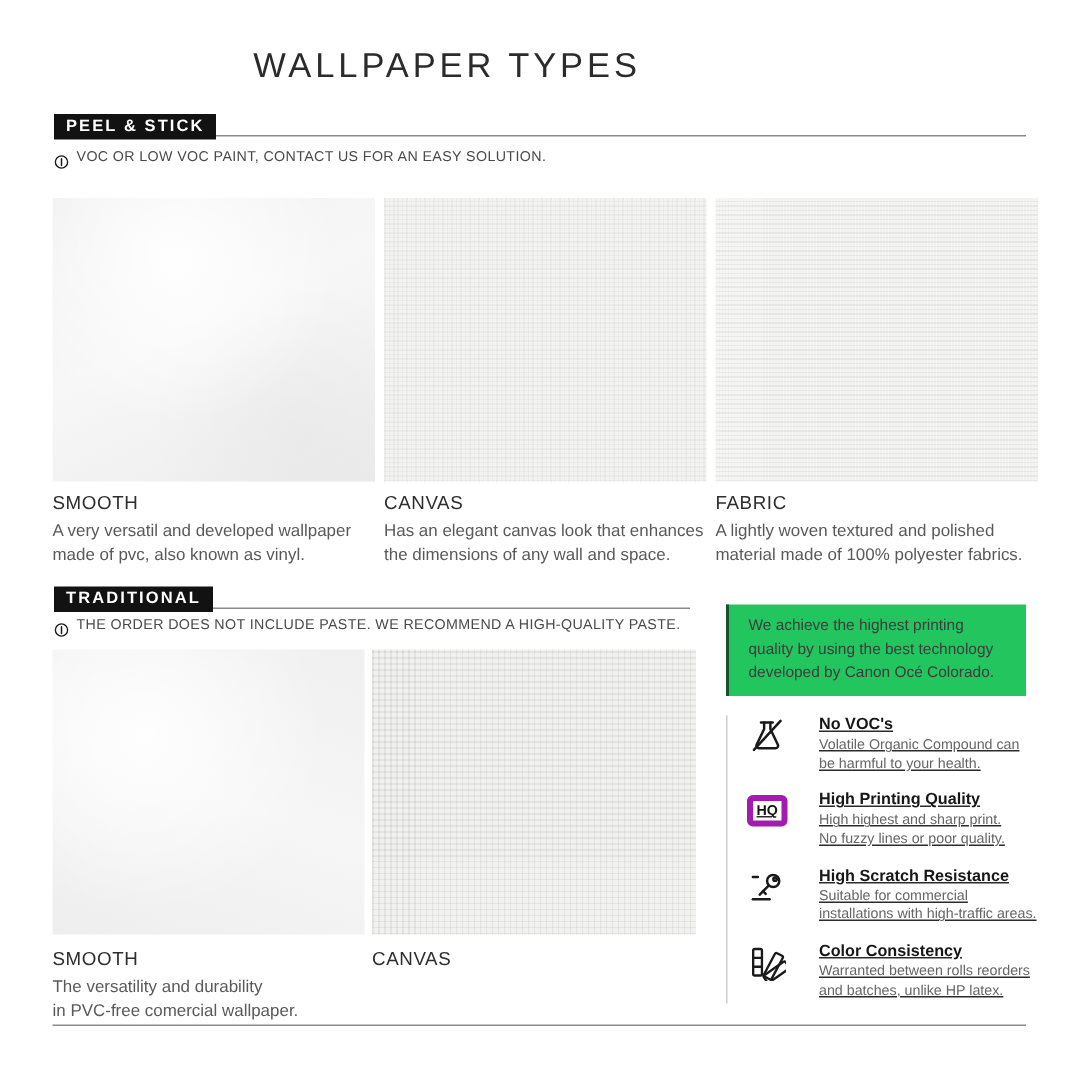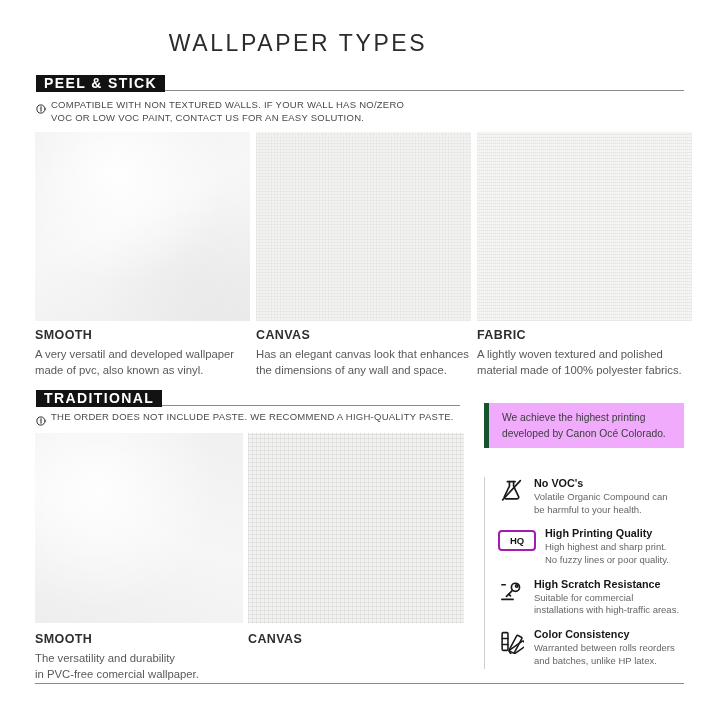--- a/index.html
+++ b/index.html
@@ -22,21 +22,21 @@
   }
 
   
   .section-header {
     position: absolute; height: 17px;
     border-bottom: 1.5px solid #8a8a8a;
   }
   .section-header .badge {
     display: inline-block;
     background: #121212; color: #ffffff;
-    font-size: 14px; font-weight: 700; letter-spacing: 1.4px;
+    font-size: 11px; font-weight: 700; letter-spacing: 1.4px;
     padding: 3px 8px 3px 8px;
     line-height: 11px;
   }
   #ps-header { left: 36px; top: 74px; width: 648px; }
   #tr-header { left: 36px; top: 389px; width: 424px; }
 
   
   .note {
     position: absolute;
     display: flex; gap: 5px;
@@ -90,63 +90,63 @@
   }
 
   
   .labels-row { position: absolute; display: flex; }
   #ps-labels { left: 35px; top: 328px; gap: 6px; }
   #tr-labels { left: 35px; top: 632px; gap: 5px; }
   #ps-labels .type-col { width: 215px; }
   #tr-labels .col-a { width: 208px; }
   #tr-labels .col-b { width: 216px; }
   .type-name {
-    font-size: 12.5px; font-weight: 700; letter-spacing: 0.4px;
+    font-size: 12.5px; font-weight: 400; letter-spacing: 0.4px;
     color: #2e2e2e; margin-bottom: 5px;
   }
   .type-desc div {
     font-size: 11.3px; line-height: 15.5px; color: #595959;
     white-space: nowrap;
   }
 
   
   .quote-box {
     position: absolute; left: 484px; top: 403px; width: 200px;
-    background: #f0abfc;
-    border-left: 5px solid #14532d;
+    background: #22c55e;
+    border-left: 2px solid #14532d;
     padding: 7px 0 7px 13px;
   }
   .quote-box div {
     font-size: 10.3px; line-height: 15.5px; color: #3c3c3c;
     white-space: nowrap;
   }
 
   .features {
     position: absolute; left: 484px; top: 477px; width: 200px;
     border-left: 1px solid #cccccc;
     padding-left: 13px;
     display: flex; flex-direction: column; gap: 9px;
     height: 192px;
   }
-  .feature { display: flex; gap: 9px; height: 43px; }
+  .feature { display: flex; gap: 21px; height: 43px; text-decoration: underline; }
   .feature-icon {
     flex: 0 0 27px; display: flex; justify-content: center;
     align-items: flex-start; padding-top: 1px;
   }
   .feature-title {
     font-size: 10.8px; font-weight: 700; color: #171717;
     margin-bottom: 2px; white-space: nowrap;
   }
   .feature-desc div {
     font-size: 9.5px; line-height: 12.8px; color: #666666;
     white-space: nowrap;
   }
   .hq-box {
-    width: 38px; height: 21px; margin-top: 2px;
-    border: 2px solid #a21caf; border-radius: 4px;
+    width: 27px; height: 21px; margin-top: 2px;
+    border: 4px solid #a21caf; border-radius: 4px;
     display: flex; align-items: center; justify-content: center;
     font-size: 9.5px; font-weight: 700; color: #141414;
   }
 
   .bottom-rule {
     position: absolute; left: 35px; top: 683px; width: 649px;
     border-top: 1px solid #8a8a8a;
   }
 
   svg.stroke-icon { stroke: #1a1a1a; fill: none; stroke-linecap: round; stroke-linejoin: round; }
@@ -163,21 +163,20 @@
   </div>
 
   <div class="note" id="ps-note">
     <span class="info-icon">
       <svg class="stroke-icon" width="10" height="10" viewBox="0 0 12 12">
         <circle cx="6" cy="6" r="4.9" stroke-width="1.1"></circle>
         <line x1="6" y1="3.3" x2="6" y2="8.7" stroke-width="1.2"></line>
       </svg>
     </span>
     <span class="note-lines">
-      <div>COMPATIBLE WITH NON TEXTURED WALLS. IF YOUR WALL HAS NO/ZERO</div>
       <div>VOC OR LOW VOC PAINT, CONTACT US FOR AN EASY SOLUTION.</div>
     </span>
   </div>
 
   <div class="swatch-row" id="ps-swatches">
     <div class="swatch tex-smooth-1"></div>
     <div class="swatch tex-canvas-fine"></div>
     <div class="swatch tex-fabric-weave"></div>
   </div>
 
@@ -234,20 +233,21 @@
         <div>in PVC-free comercial wallpaper.</div>
       </div>
     </div>
     <div class="type-col col-b">
       <div class="type-name">CANVAS</div>
     </div>
   </div>
 
   <div class="quote-box">
     <div>We achieve the highest printing</div>
+    <div>quality by using the best technology</div>
     <div>developed by Canon Océ Colorado.</div>
   </div>
 
   <div class="features">
 
     <div class="feature">
       <span class="feature-icon">
         <svg class="stroke-icon" width="25" height="25" viewBox="0 0 24 24" stroke-width="1.6">
           <line x1="8" y1="3.5" x2="15.5" y2="3.5"></line>
           <path d="M10 3.5 v4.2 L5.2 17.8 a1.6 1.6 0 0 0 1.5 2.2 h10.6 a1.6 1.6 0 0 0 1.5 -2.2 L14 7.7 V3.5"></path>

